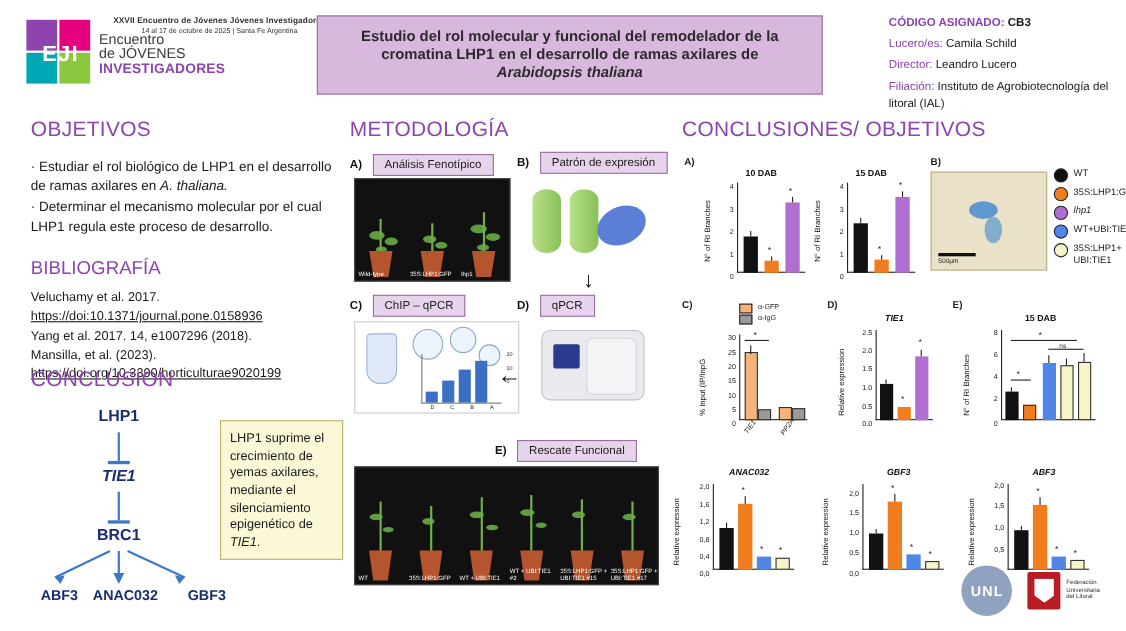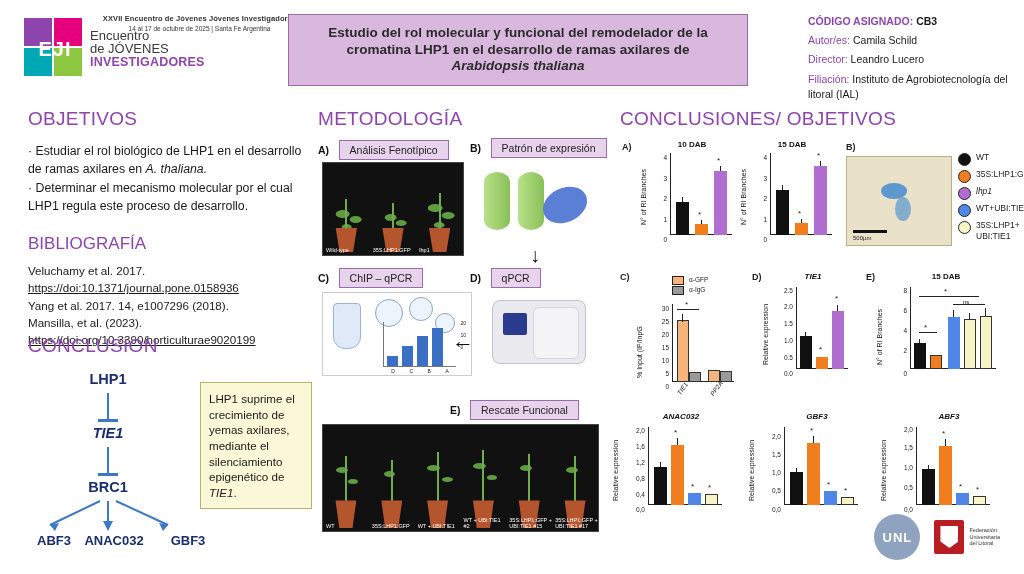--- a/index.html
+++ b/index.html
@@ -111,21 +111,21 @@
   
   .col-right{position:absolute;left:620px;top:108px;width:400px;}
   .chart{position:relative;}
   .y-axis{position:absolute;left:0;top:0;bottom:0;width:1px;background:#222;}
   .x-axis{position:absolute;left:0;right:0;bottom:0;height:1px;background:#222;}
   .ytick{position:absolute;right:100%;transform:translateY(50%);font-size:6.5px;color:#222;padding-right:3px;white-space:nowrap;}
   .bar{position:absolute;bottom:0;}
   .err{position:absolute;width:1px;background:#222;}
   .errcap{position:absolute;height:1px;background:#222;}
   .star{position:absolute;font-size:8px;color:#222;}
-  .chart-title{font-size:8px;font-weight:bold;text-align:center;color:#111;}
+  .chart-title{font-size:8px;font-weight:bold;text-align:center;color:#111;margin-top:13px;}
   .axis-label{position:absolute;font-size:7px;color:#111;transform-origin:0 0;}
   .xlab{position:absolute;font-size:6.5px;color:#111;text-align:center;}
 
   .legend{position:absolute;font-size:8.5px;line-height:1.25;}
   .legend .li{display:flex;align-items:flex-start;gap:5px;margin-bottom:3px;}
   .legend .sw{width:11px;height:11px;border:1px solid #222;border-radius:50%;flex:none;margin-top:1px;}
 
   .gel{position:relative;background:#e9e2c9;border:1px solid #b9ad84;overflow:hidden;}
   .gel .blue{position:absolute;background:#2f7fd0;border-radius:50%;opacity:.75;}
   .gel .scale{position:absolute;left:6px;bottom:4px;font-size:6px;color:#222;}
@@ -168,21 +168,21 @@
     <div class="t">
       <span>Estudio del rol molecular y funcional del remodelador de la</span><br>
       <span>cromatina LHP1 en el desarrollo de ramas axilares de</span><br>
       <em>Arabidopsis thaliana</em>
     </div>
   </div>
 
   <div class="meta">
     <div class="code"><span>CÓDIGO ASIGNADO:</span>
       <b>CB3</b></div>
-    <div class="row"><span>Autor/es:</span>
+    <div class="row"><span>Lucero/es:</span>
       <span class="v">Camila Schild</span></div>
     <div class="row"><span>Director:</span>
       <span class="v">Leandro Lucero</span></div>
     <div class="row"><span>Filiación:</span>
       <span class="v">Instituto de Agrobiotecnología del litoral (IAL)</span></div>
   </div>
 
   <div class="col-left">
     <div class="h-sec">OBJETIVOS</div>
     <div class="obj-list">

